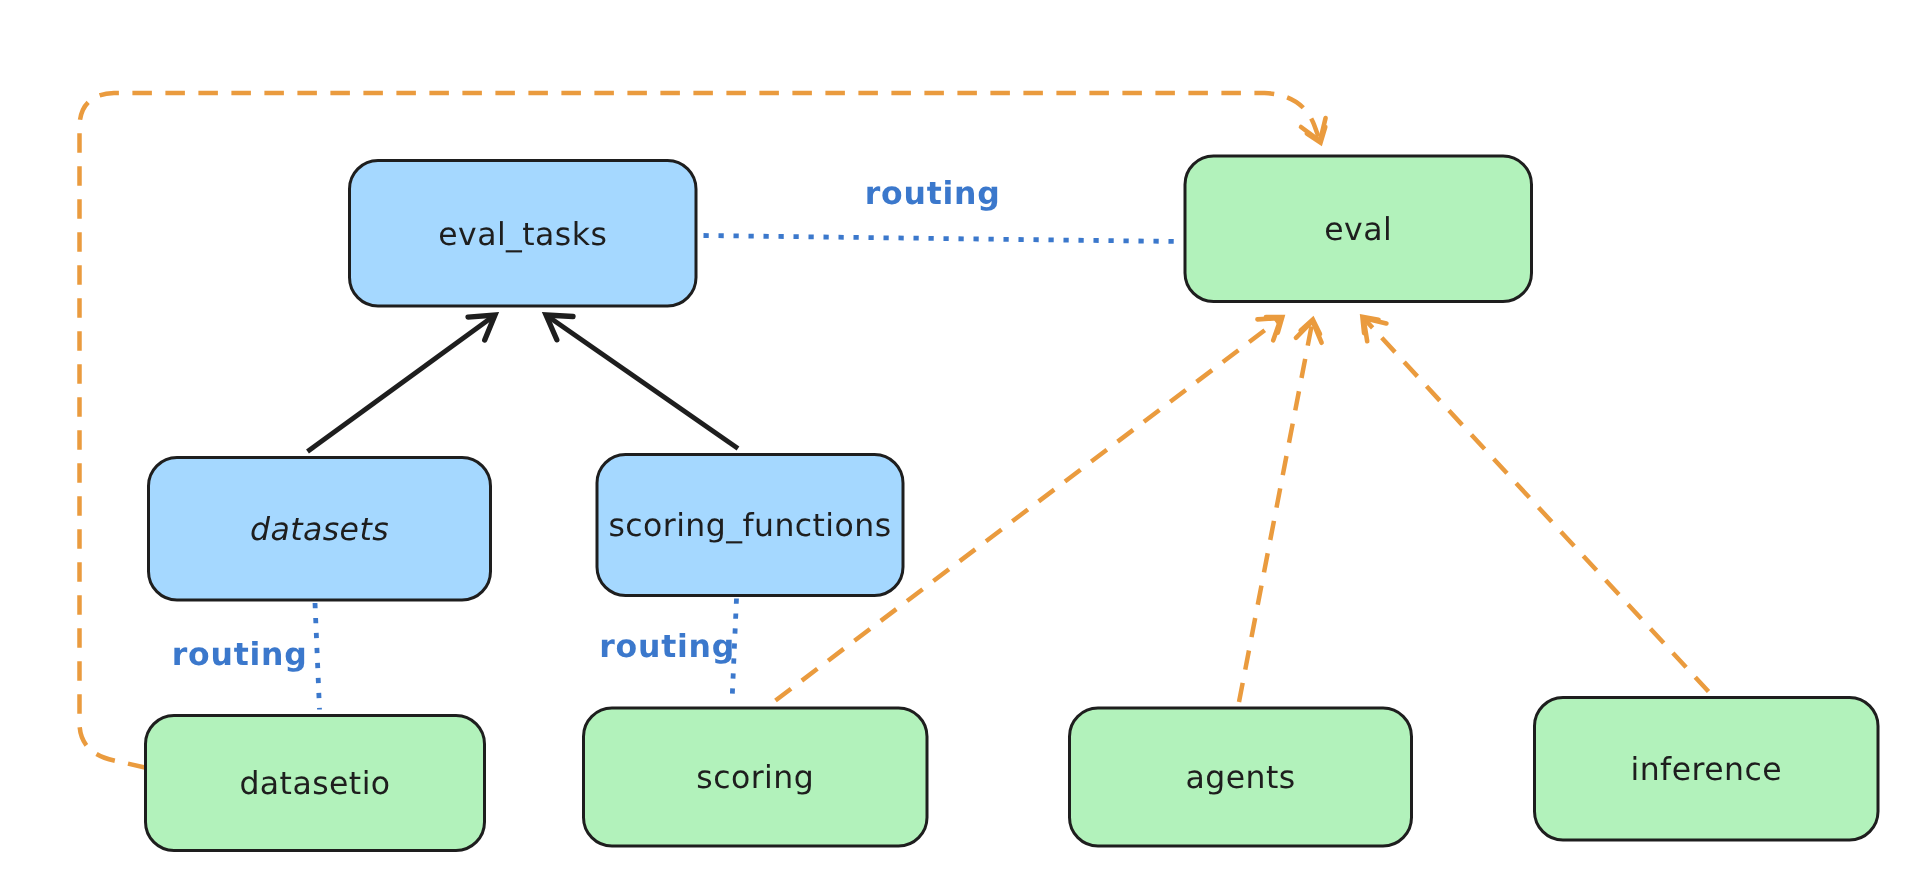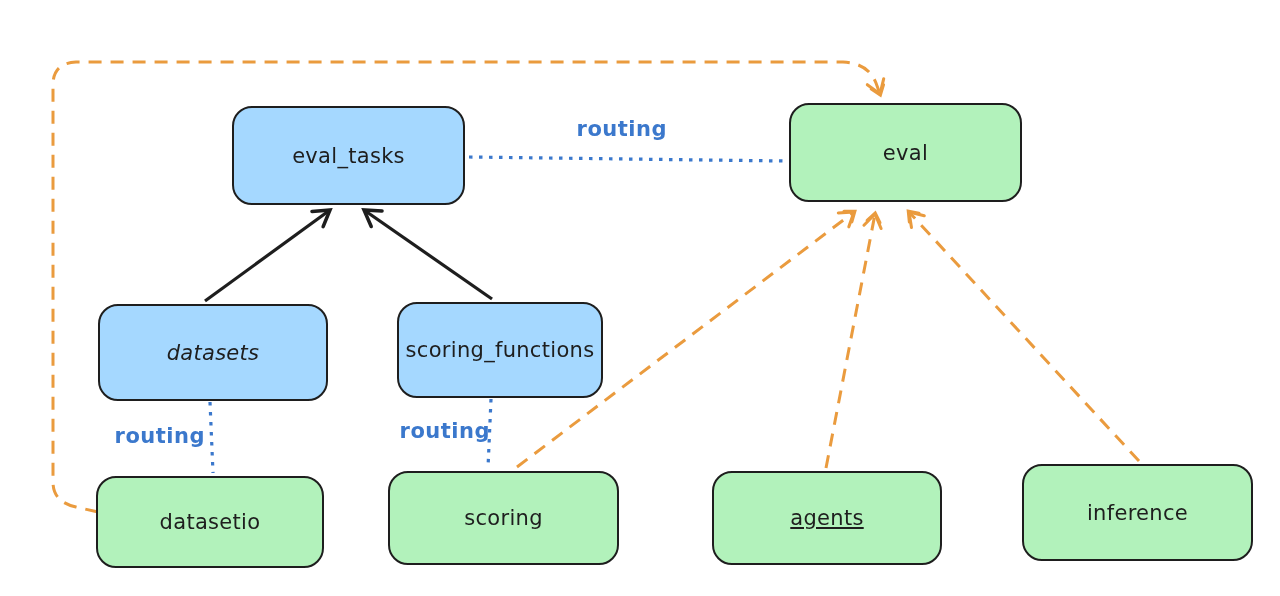--- a/index.html
+++ b/index.html
@@ -97,21 +97,21 @@
   </div>
 
   <div class="node node-green" style="left:388px; top:471px; width:231px; height:94px;">
     <span>scoring</span>
   </div>
 
   <div class="node node-green" style="left:96px; top:476px; width:228px; height:92px;">
     <span>datasetio</span>
   </div>
 
-  <div class="node node-green" style="left:712px; top:471px; width:230px; height:94px;text-decoration:underline;">
+  <div class="node node-green" style="left:712px; top:471px; width:230px; height:94px;">
     <span>agents</span>
   </div>
 
   <div class="node node-green" style="left:1022px; top:464px; width:231px; height:97px;text-align:center;">
     <span>inference</span>
   </div>
 
   <div class="edge-label" style="left:567px; top:117px;">routing</div>
 
   <div class="edge-label" style="left:105px; top:424px;">routing</div>

